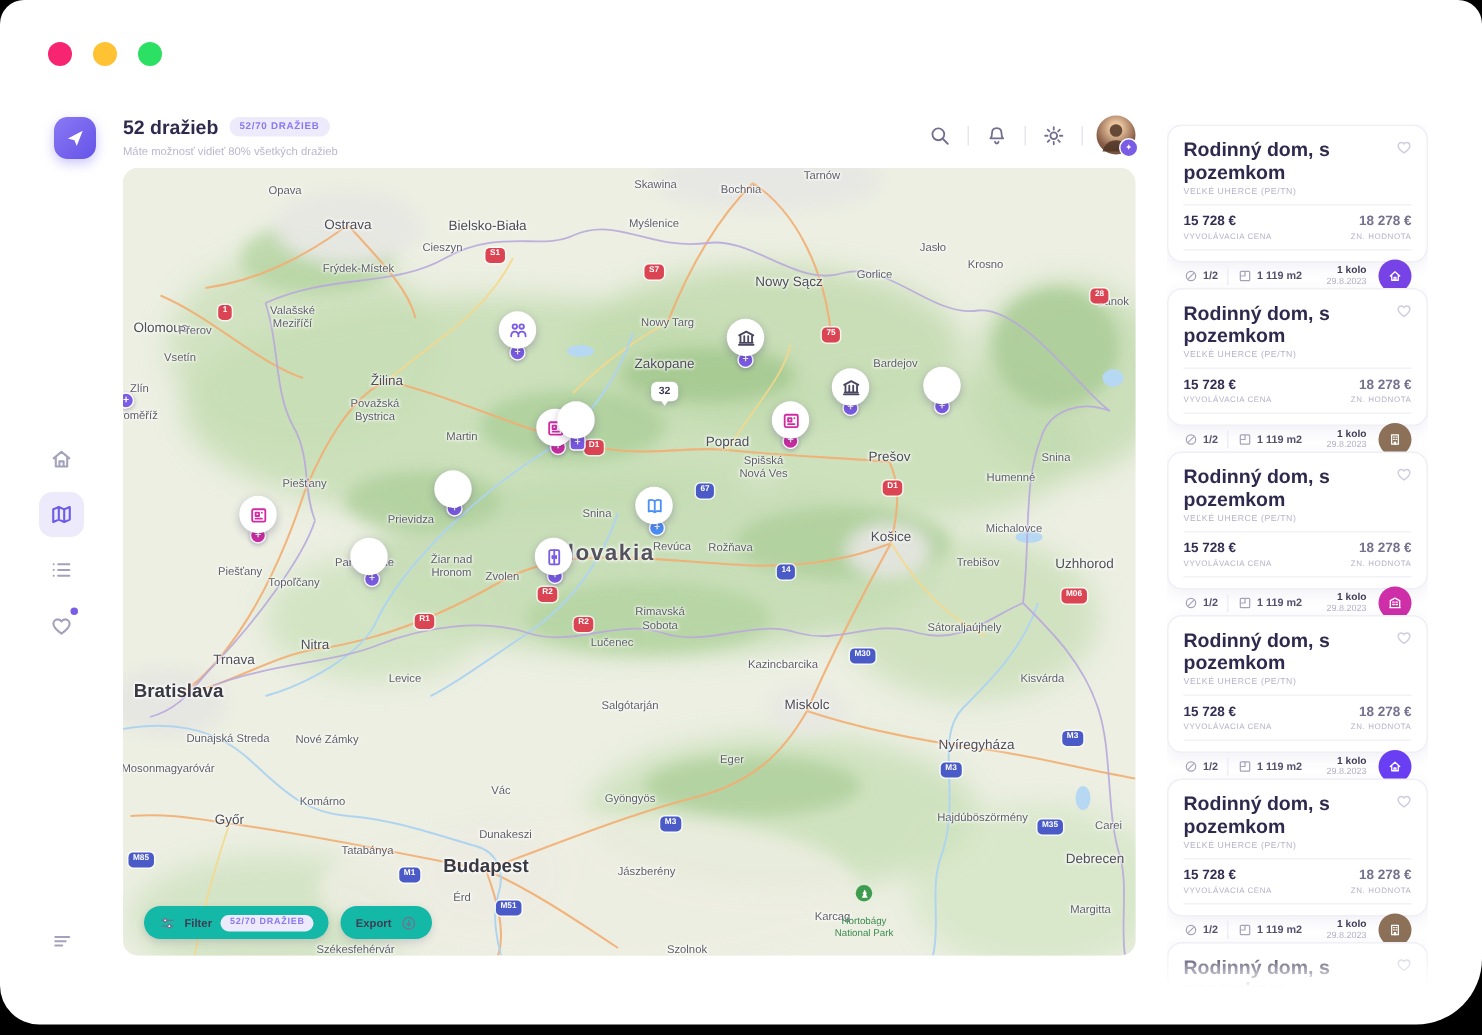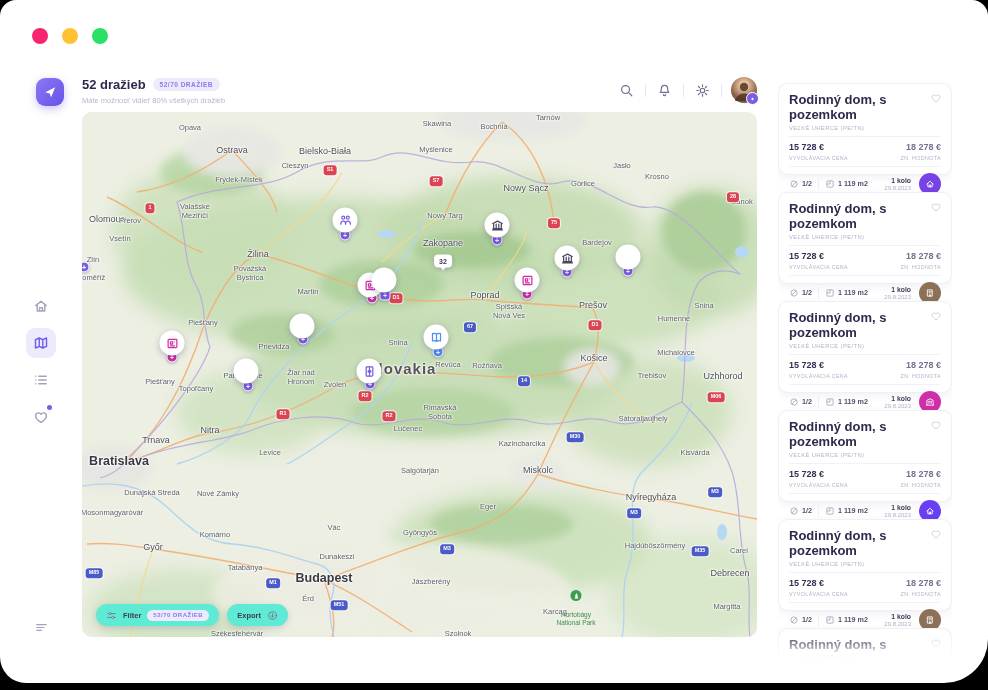--- a/index.html
+++ b/index.html
@@ -43,21 +43,21 @@
   .shield.red{background:#db4453}
   .shield.blue{background:#4a5bc8}
   .marker{position:absolute;width:25px;height:25px;border-radius:50%;background:#fff;transform:translate(-50%,-50%);display:flex;align-items:center;justify-content:center;box-shadow:0 2px 6px rgba(60,50,110,.3);cursor:pointer;z-index:5}
   .mdot{position:absolute;width:11px;height:11px;border-radius:50%;transform:translate(-50%,-50%);border:1.5px solid #fff;box-shadow:0 1px 3px rgba(60,50,110,.35);color:#fff;font-size:7px;font-weight:bold;display:flex;align-items:center;justify-content:center;line-height:0;cursor:pointer;z-index:4;box-sizing:border-box}
   .mdot.sq{border-radius:3px}
   .bubble{position:absolute;transform:translate(-50%,-50%);background:#fff;border-radius:4px;padding:3px 5px;font-size:7px;font-weight:bold;color:#3f3c55;box-shadow:0 2px 5px rgba(60,50,110,.25);z-index:5}
   .bubble::after{content:'';position:absolute;left:50%;bottom:-3px;transform:translateX(-50%);border:3px solid transparent;border-top:4px solid #fff;border-bottom:0}
   .park{position:absolute;transform:translate(-50%,0);text-align:center;color:#3e8c52;font-size:6.5px;line-height:1.25;white-space:pre-line;z-index:2}
   .park-icon{width:11px;height:11px;border-radius:50%;background:#3e9c4f;margin:0 auto 2px;display:flex;align-items:center;justify-content:center;color:#fff}
   .map-actions{position:absolute;left:14px;bottom:11px;display:flex;gap:8px;z-index:6}
-  .map-btn{height:22px;background:#5eead4;border-radius:12px;display:flex;align-items:center;gap:6px;padding:0 10px;font-size:7.5px;color:#3f3c55;font-weight:bold;box-shadow:0 2px 6px rgba(60,50,110,.18);border:none;cursor:pointer;font-family:inherit}
+  .map-btn{height:22px;background:#14b8a6;border-radius:12px;display:flex;align-items:center;gap:6px;padding:0 10px;font-size:7.5px;color:#3f3c55;font-weight:bold;box-shadow:0 2px 6px rgba(60,50,110,.18);border:none;cursor:pointer;font-family:inherit}
   .map-btn .badge-pill{font-size:6px;padding:2.5px 6px}
   .map-btn .bicon{color:#73708f;display:flex}
 
   
   .panel{position:absolute;left:778px;top:83px;width:174px;height:575px;overflow:hidden}
   .panel::after{content:'';position:absolute;left:0;right:0;bottom:0;height:26px;background:linear-gradient(180deg,rgba(255,255,255,0),#fff)}
   .card{width:174px;height:92px;border-radius:10px;background:#fff;border:1px solid #f0eff6;box-shadow:0 3px 10px rgba(80,70,140,.08);margin-bottom:17px;padding:8px 10px;box-sizing:border-box;position:relative}
   .card-title{font-size:13px;font-weight:bold;color:#2f2a4d;margin:0}
   .card-loc{font-size:5.8px;color:#b5b3c9;letter-spacing:.4px;margin-top:3px}
   .card-heart{position:absolute;top:8px;right:9px;color:#cfcde0;cursor:pointer;display:flex}

